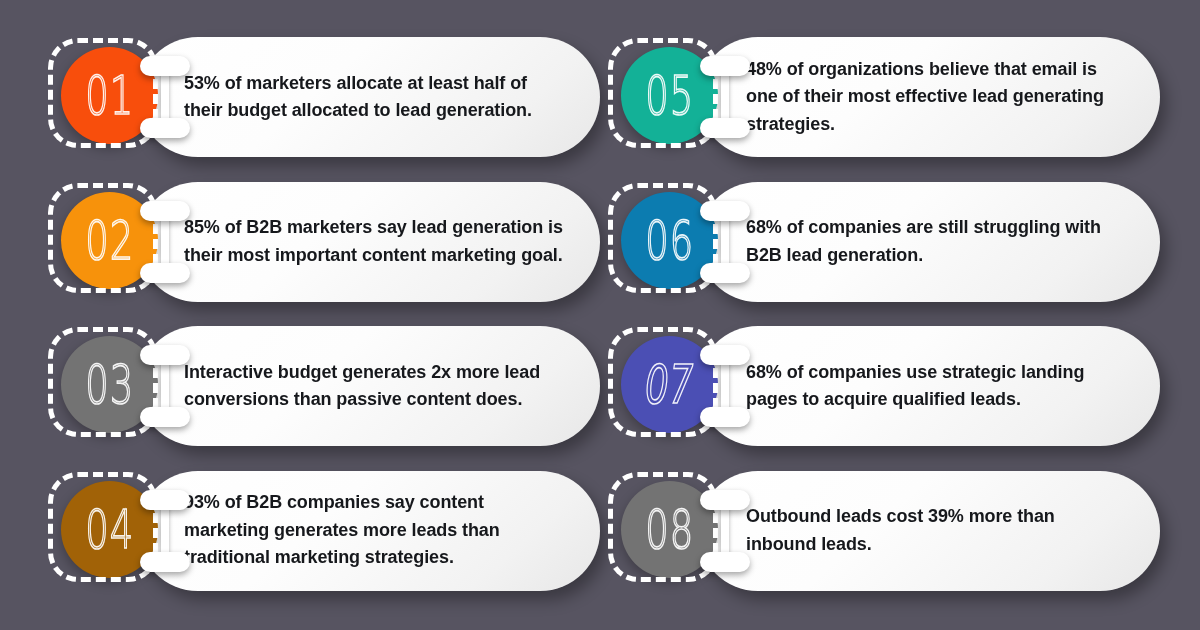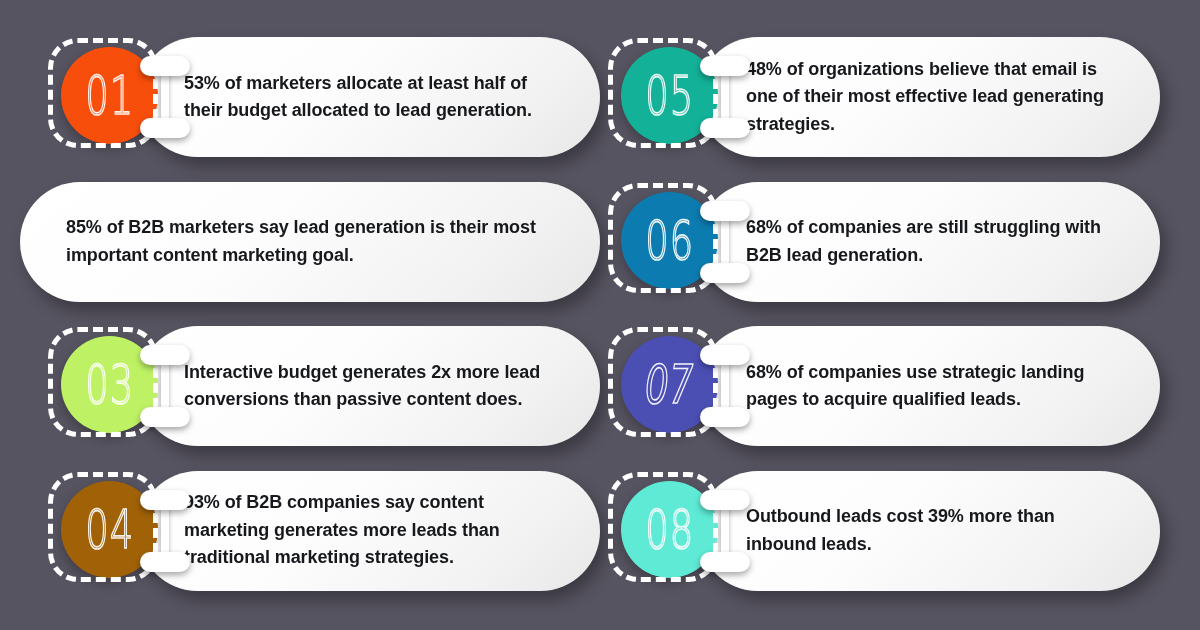--- a/index.html
+++ b/index.html
@@ -172,20 +172,31 @@
         <div class="conn-bar"></div>
         <div class="conn-pill top"></div>
         <div class="conn-pill bottom"></div>
       </div>
     </div>
     <div class="card">
       <p class="card-text">48% of organizations believe that email is one of their most effective lead generating strategies.</p>
     </div>
   </div>
     <div class="item col-left">
+    <div class="badge-wrap">
+      <div class="dash-frame"></div>
+      <div class="circle" style="background: rgb(247, 146, 11);">
+        <span class="num">02</span>
+      </div>
+      <div class="connector">
+        <div class="conn-bar"></div>
+        <div class="conn-pill top"></div>
+        <div class="conn-pill bottom"></div>
+      </div>
+    </div>
     <div class="card">
       <p class="card-text">85% of B2B marketers say lead generation is their most important content marketing goal.</p>
     </div>
   </div>
     <div class="item col-right">
     <div class="badge-wrap">
       <div class="dash-frame"></div>
       <div class="circle" style="background: rgb(12, 124, 176);">
         <span class="num">06</span>
       </div>
@@ -195,21 +206,21 @@
         <div class="conn-pill bottom"></div>
       </div>
     </div>
     <div class="card">
       <p class="card-text">68% of companies are still struggling with B2B lead generation.</p>
     </div>
   </div>
     <div class="item col-left">
     <div class="badge-wrap">
       <div class="dash-frame"></div>
-      <div class="circle" style="background: #bef264;">
+      <div class="circle" style="background: #737373;">
         <span class="num">03</span>
       </div>
       <div class="connector">
         <div class="conn-bar"></div>
         <div class="conn-pill top"></div>
         <div class="conn-pill bottom"></div>
       </div>
     </div>
     <div class="card">
       <p class="card-text">Interactive budget generates 2x more lead conversions than passive content does.</p>
@@ -243,21 +254,21 @@
         <div class="conn-pill bottom"></div>
       </div>
     </div>
     <div class="card">
       <p class="card-text">93% of B2B companies say content marketing generates more leads than traditional marketing strategies.</p>
     </div>
   </div>
     <div class="item col-right">
     <div class="badge-wrap">
       <div class="dash-frame"></div>
-      <div class="circle" style="background: #5eead4;">
+      <div class="circle" style="background: #737373;">
         <span class="num">08</span>
       </div>
       <div class="connector">
         <div class="conn-bar"></div>
         <div class="conn-pill top"></div>
         <div class="conn-pill bottom"></div>
       </div>
     </div>
     <div class="card">
       <p class="card-text">Outbound leads cost 39% more than inbound leads.</p>

